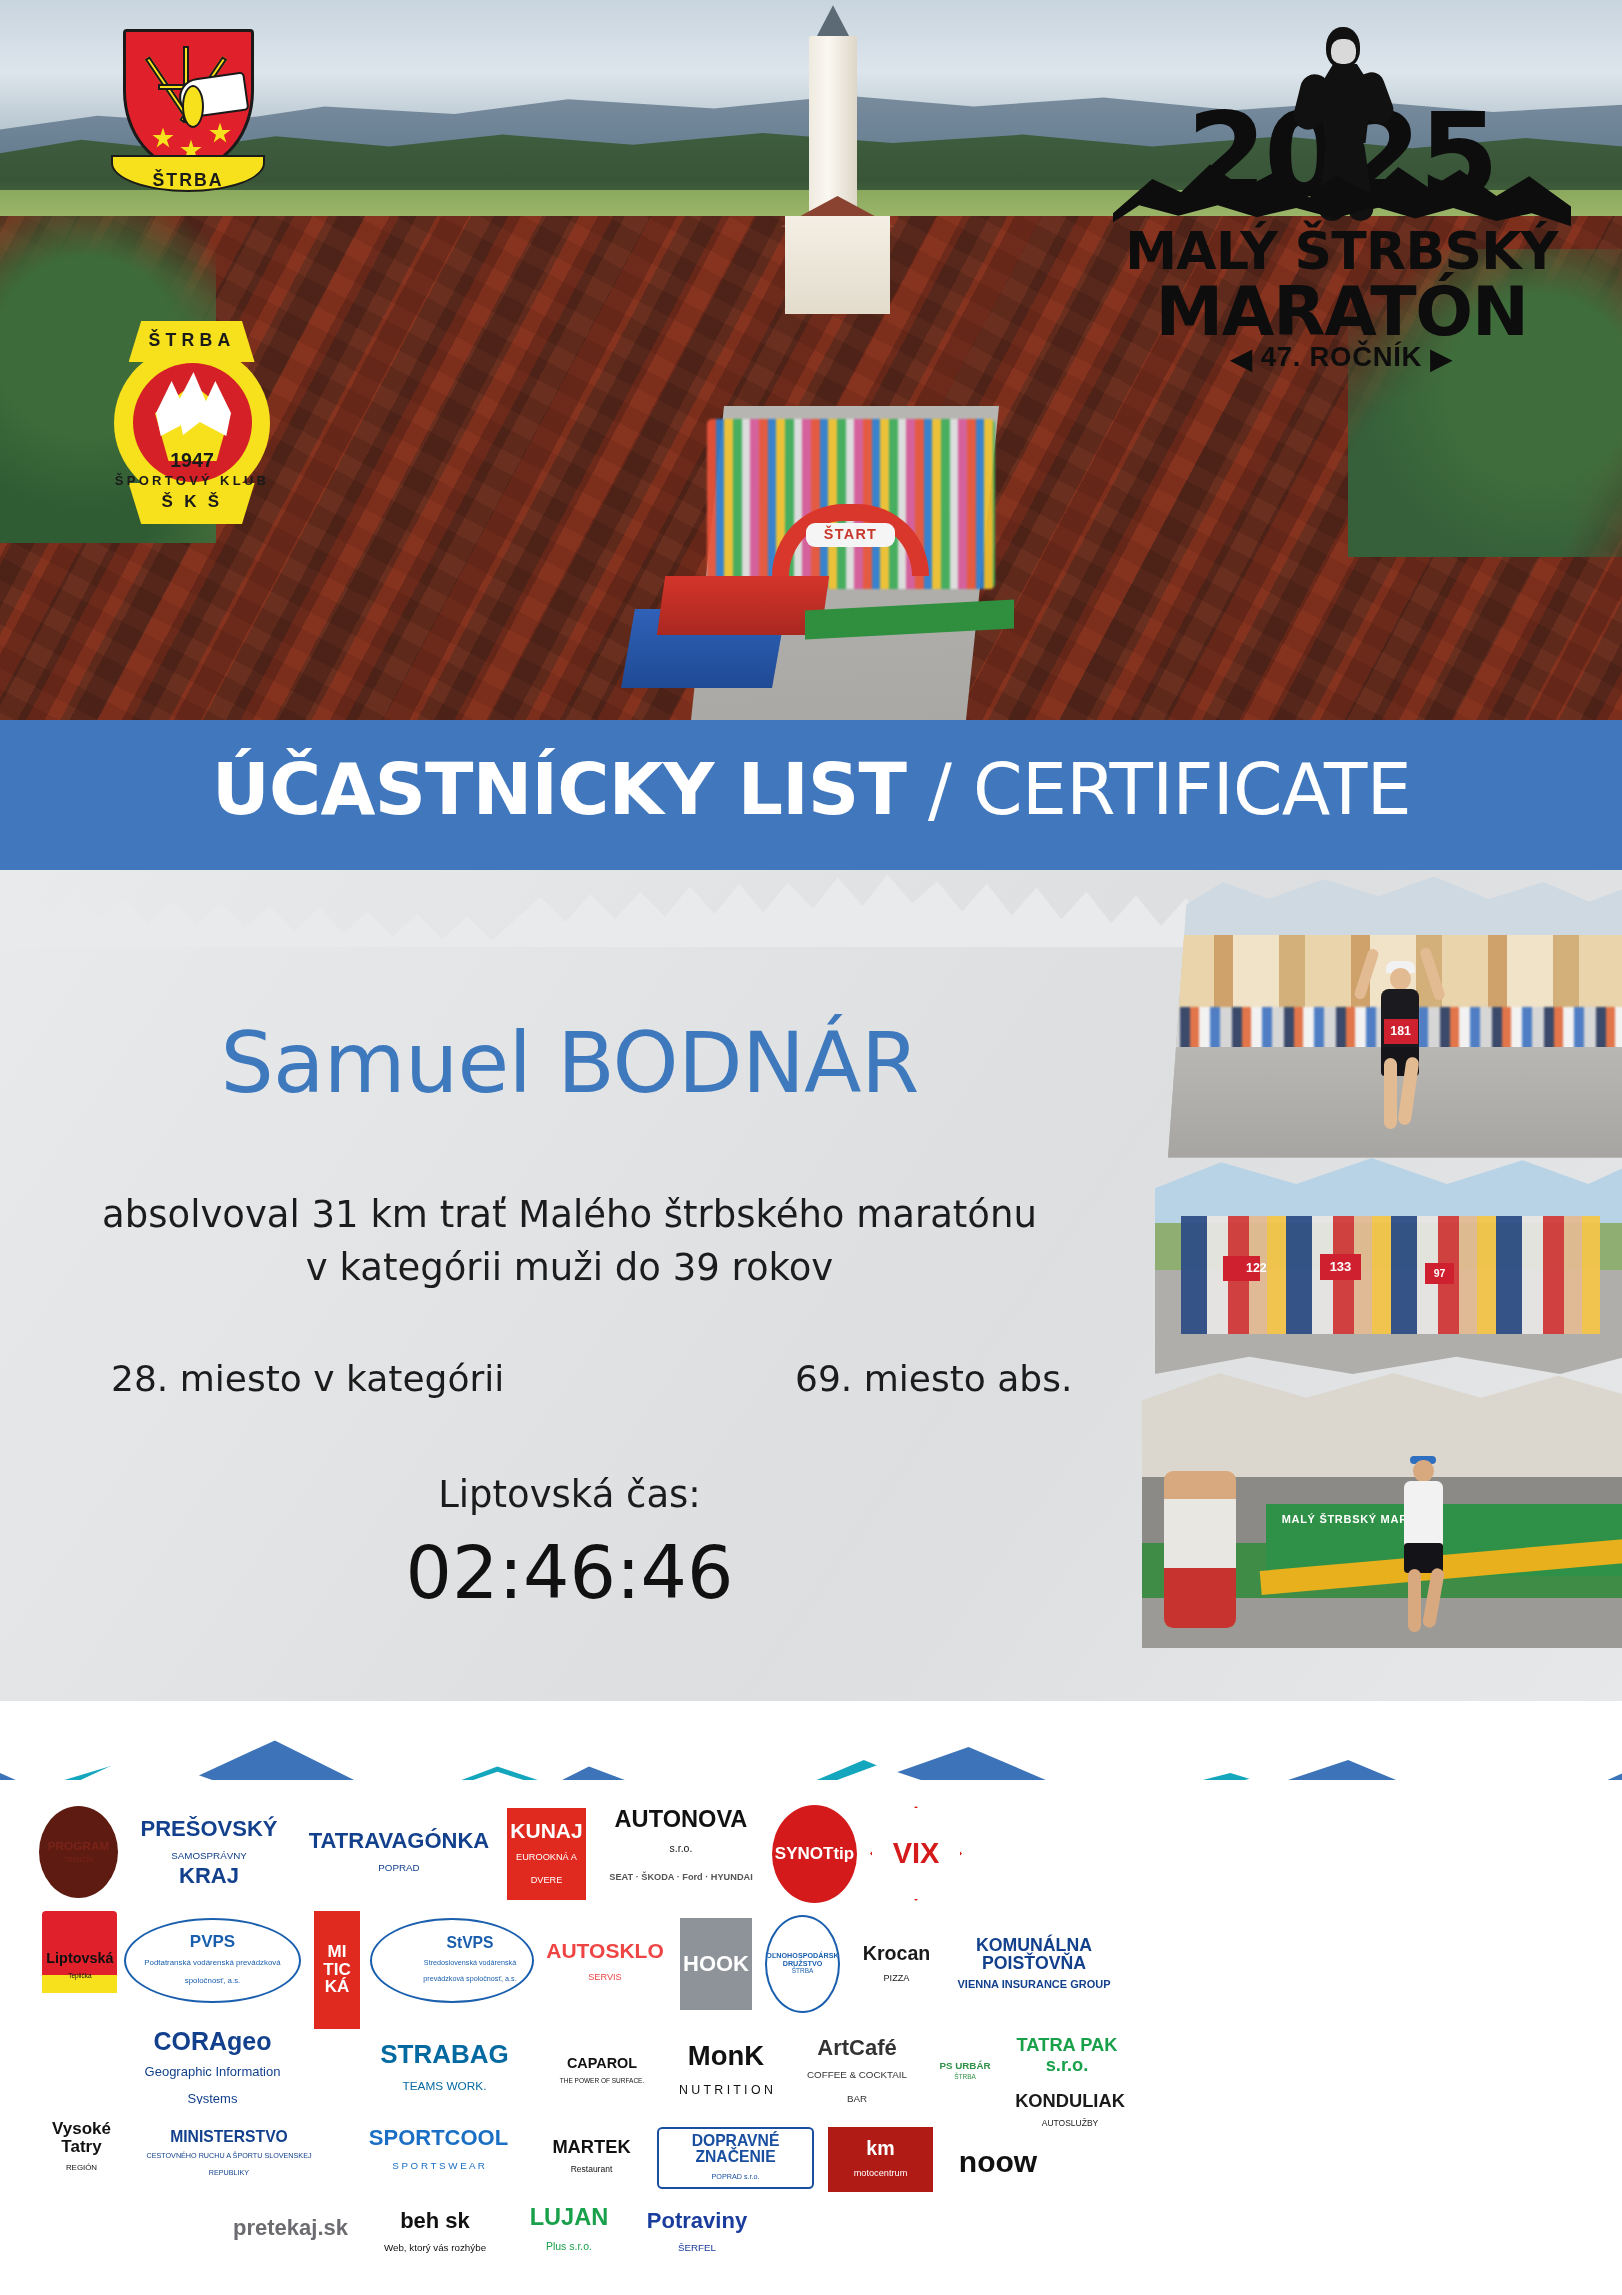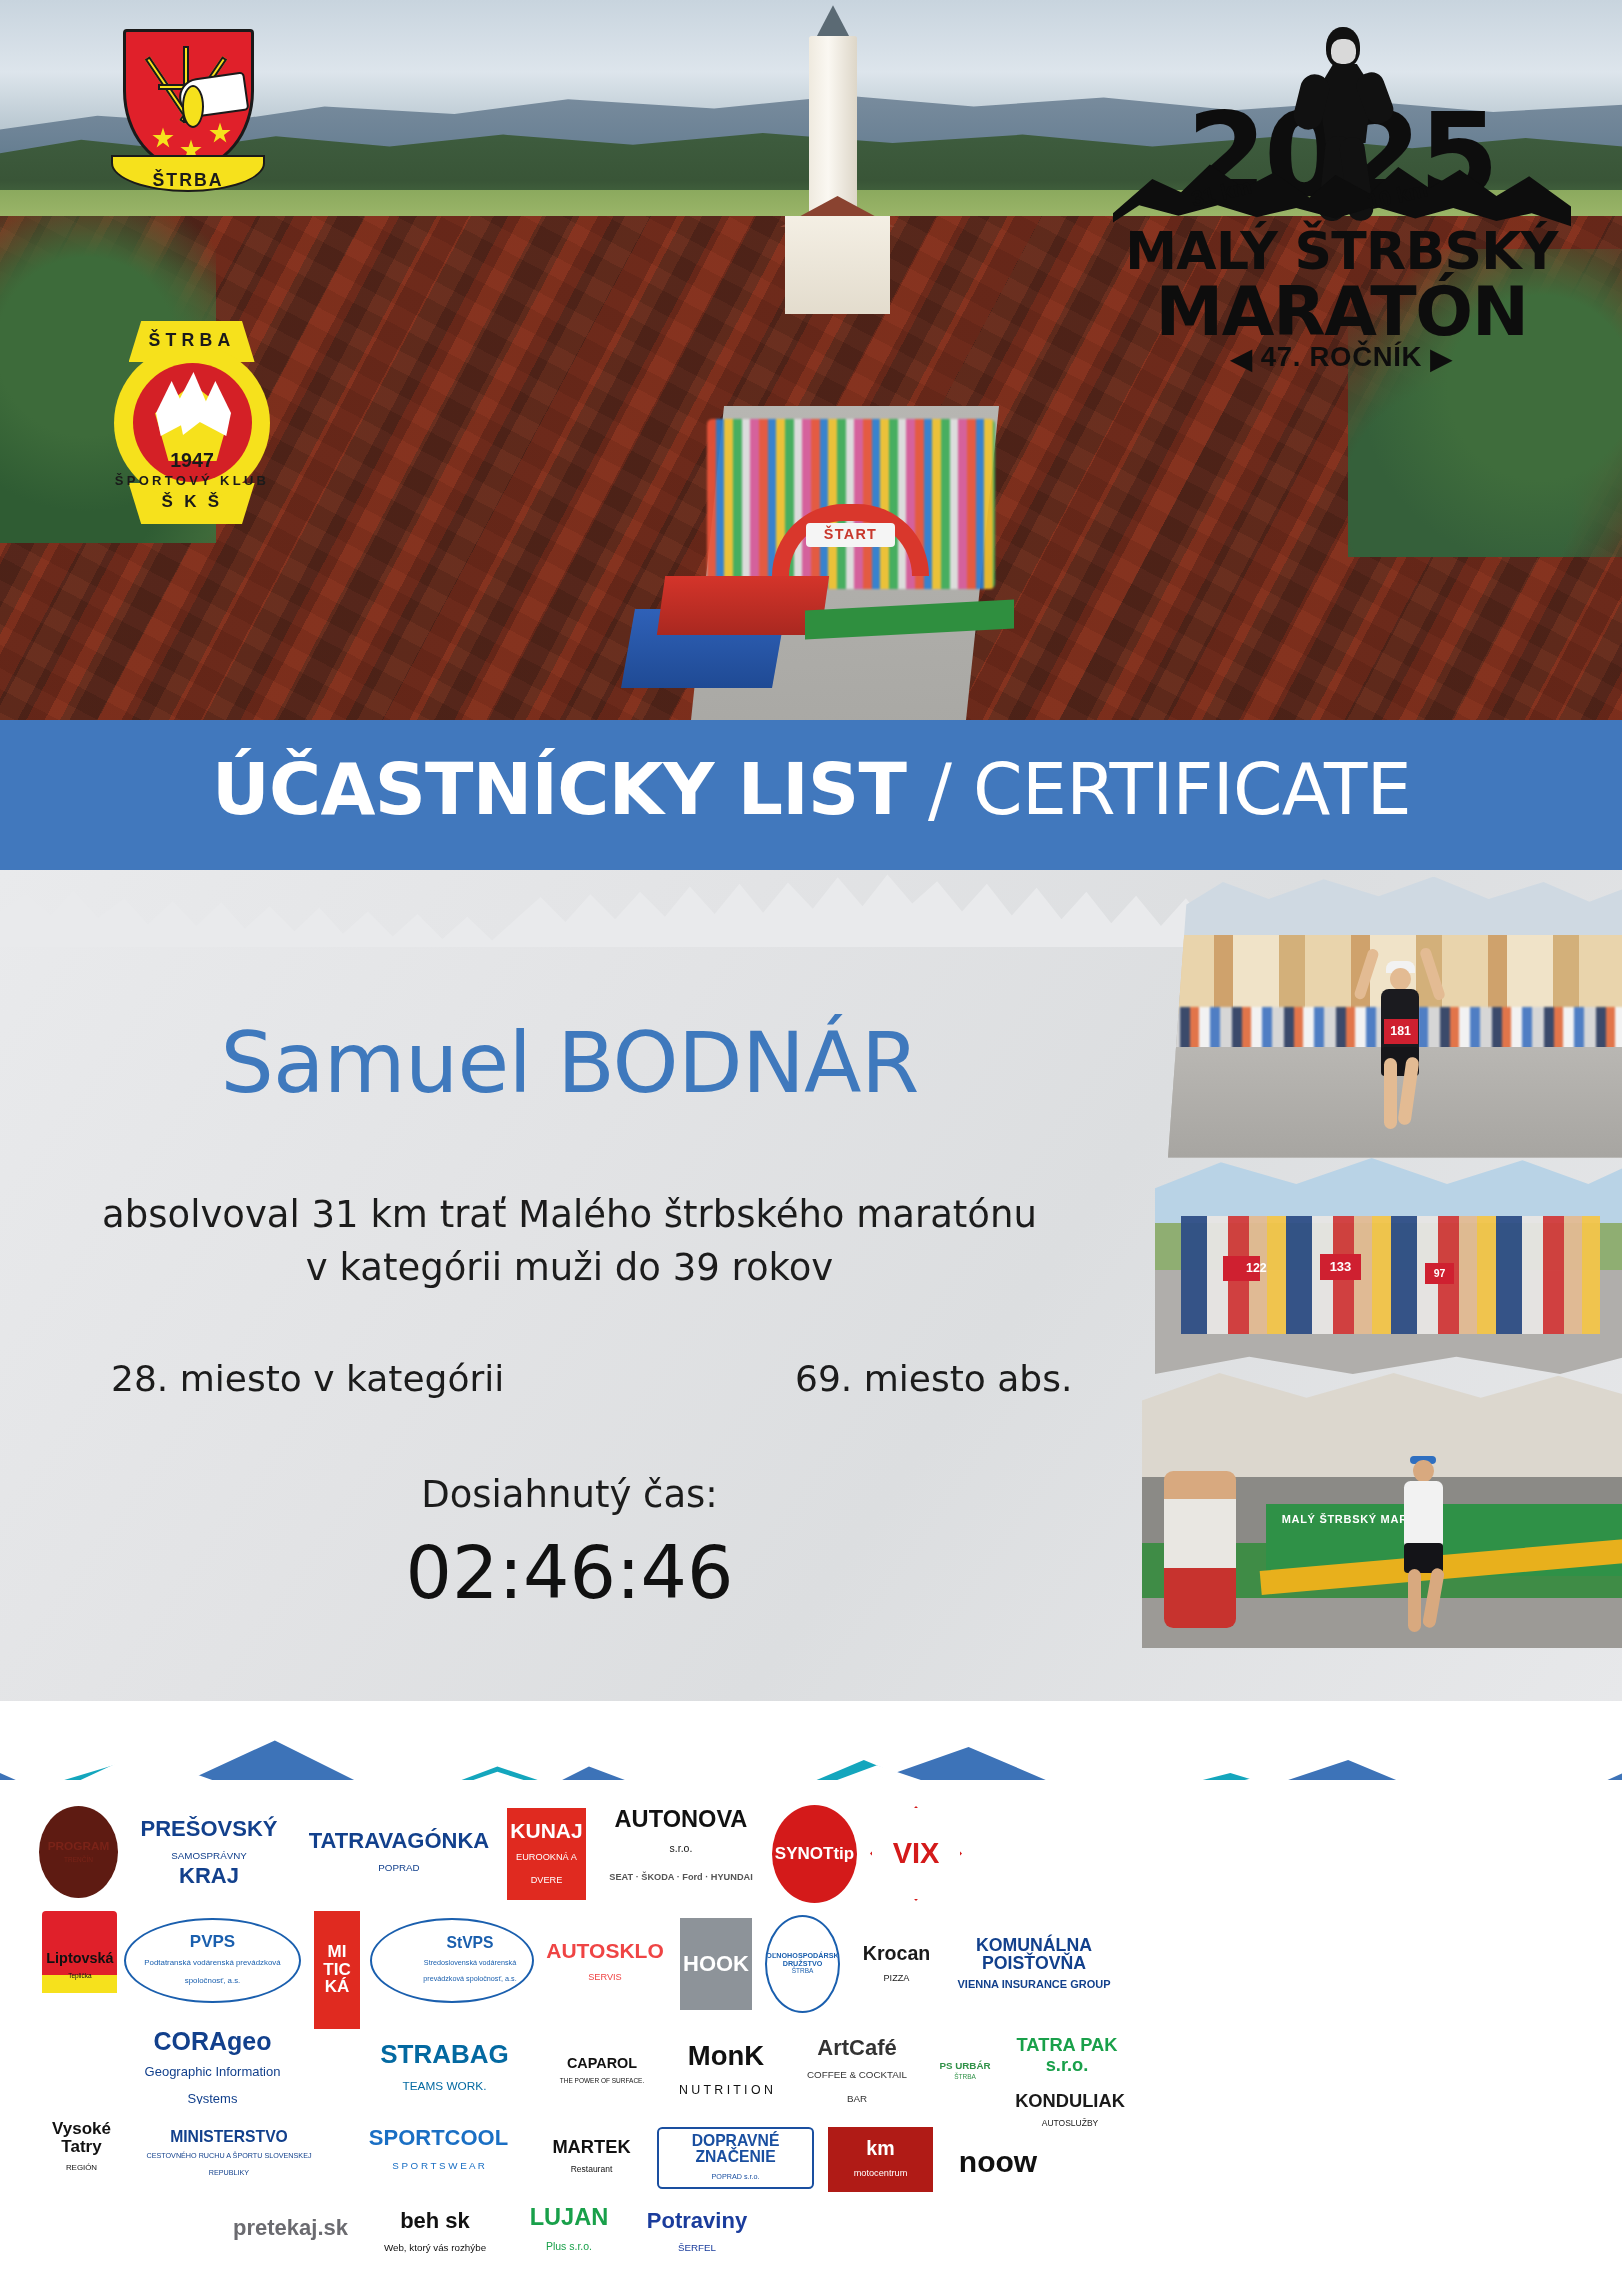--- a/index.html
+++ b/index.html
@@ -61,21 +61,21 @@
     background:linear-gradient(178deg,#b7b6b2,#a9a8a4);
     transform:skewX(-6deg);}
   .hero .crowd{position:absolute;left:707px;top:419px;width:288px;height:170px;
     background:
       repeating-linear-gradient(90deg,#e8543a 0 9.2px,#2f7fd0 9.2px 17px,#f0c330 17px 26px,#3fae5a 26px 35px,#e0e0e0 35px 43px,#d85b9b 43px 52px);
     opacity:.92;filter:blur(0.9px);border-radius:5.2px;}
   .hero .arch{position:absolute;left:772px;top:504px;width:157px;height:72px;
     border:17px solid #d9372c;border-bottom:none;border-radius:85px 85px 0 0;}
   .hero .arch-label{position:absolute;left:806px;top:523px;width:89px;height:23.6px;
     background:#f5f5f5;color:#c8372c;font-size:14.4px;font-weight:bold;text-align:center;
-    line-height:23.6px;letter-spacing:1.3px;border-radius:4px;}
+    line-height:23.6px;letter-spacing:1.3px;border-radius:9px;}
   .hero .tent-blue{position:absolute;left:628px;top:609px;width:151px;height:79px;
     background:linear-gradient(to bottom,#2f61b8,#1f4a94);transform:skewX(-10deg);}
   .hero .tent-red{position:absolute;left:661px;top:576px;width:164px;height:59px;
     background:linear-gradient(to bottom,#d4342a,#a92820);transform:skewX(-8deg);}
   .hero .banner-green{position:absolute;left:805px;top:605px;width:209px;height:29px;
     background:#2f8f3f;transform:skewY(-3deg);}
 
   
   .crest{position:absolute;left:111px;top:29.4px;width:157px;height:164px;}
   .crest .shield{position:absolute;left:11.8px;top:0;width:131px;height:141px;
@@ -352,21 +352,21 @@
 <div class="body-inner">
   <div class="name">Samuel BODNÁR</div>
   <div class="desc">
     <div>absolvoval 31 km trať Malého štrbského maratónu</div>
     <div>v kategórii muži do 39 rokov</div>
   </div>
   <div class="places">
     <div class="cat">28. miesto v kategórii</div>
     <div class="abs">69. miesto abs.</div>
   </div>
-  <div class="timelabel">Dosiahnutý čas:</div>
+  <div class="timelabel">Liptovská čas:</div>
   <div class="timevalue">02:46:46</div>
 </div>
 
 <div class="collage">
   <div class="ph ph1">
     <div class="hs"></div>
       <div class="crowd"></div>
       <div class="road"></div>
     <div class="runnerw">
       <div class="aL"></div>

